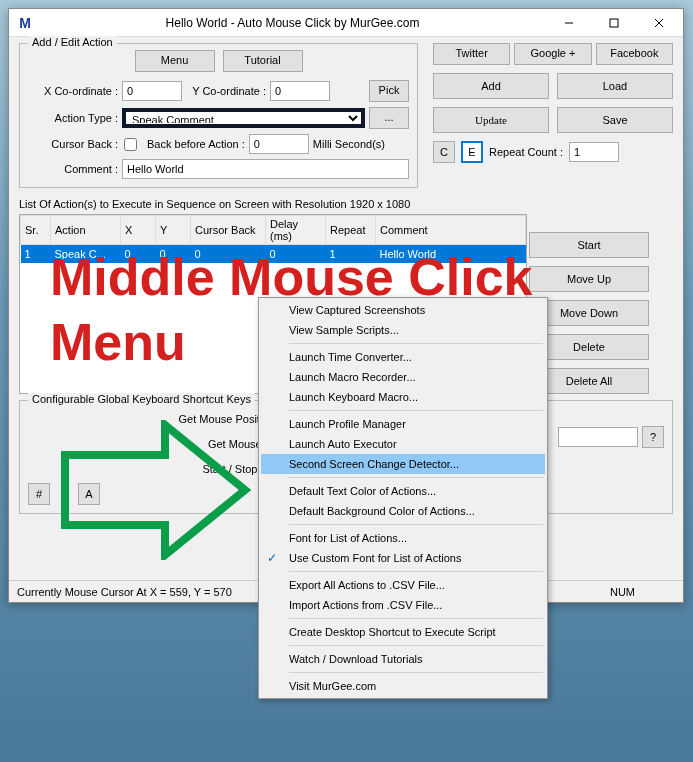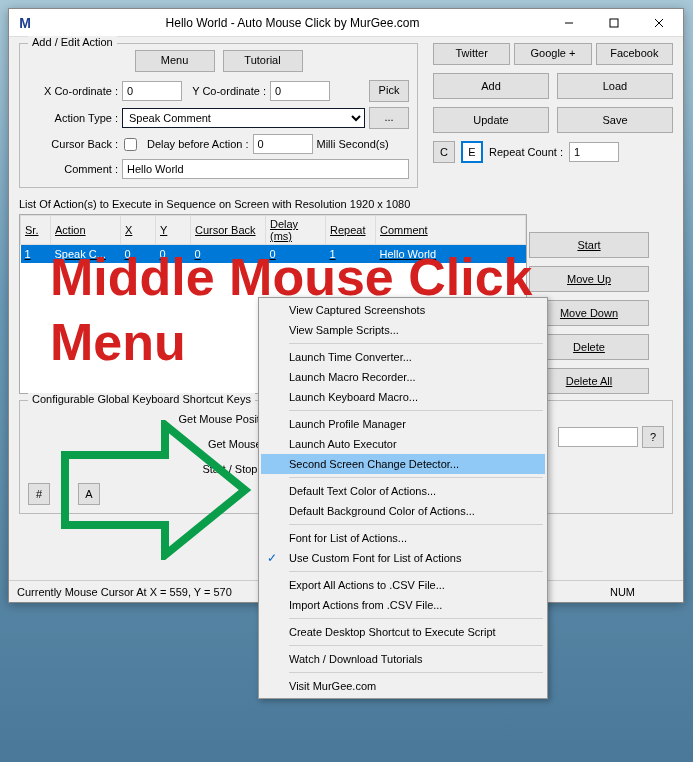--- a/index.html
+++ b/index.html
@@ -11,34 +11,34 @@
 .title { flex: 1; font-size: 12px; text-align: center; }
 .win-controls { display: flex; }
 .win-btn { width: 45px; height: 28px; display: flex; align-items: center; justify-content: center; font-size: 12px; }
 .content { padding: 6px 10px; }
 .fieldset { border: 1px solid #bbb; padding: 6px 8px 8px; margin-bottom: 6px; position: relative; }
 .legend { position: absolute; top: -8px; left: 8px; background: #f0f0f0; padding: 0 4px; font-size: 11px; }
 .row { display: flex; align-items: center; margin-bottom: 5px; gap: 4px; }
 .row:last-child { margin-bottom: 0; }
 .lbl { font-size: 11px; text-align: right; }
 input[type="text"] { border: 1px solid #aaa; padding: 2px 4px; height: 20px; background: #fff; font-size: 11px; }
-select { border: 1px solid #0f172a; padding: 1px 2px; height: 20px; background: #fff; font-size: 11px; }
+select { border: 4px solid #0f172a; padding: 1px 2px; height: 20px; background: #fff; font-size: 11px; }
 .btn { border: 1px solid #aaa; background: #e1e1e1; padding: 3px 8px; min-height: 22px; font-size: 11px; cursor: default; text-align: center; }
 .btn.lg { min-width: 100px; padding: 6px 8px; }
 input[type="checkbox"] { margin: 0 2px; }
 .sq-btn { border: 1px solid #aaa; background: #e1e1e1; width: 22px; height: 22px; display: flex; align-items: center; justify-content: center; font-size: 11px; }
 .sq-btn.sel { border: 2px solid #0078d7; background: #fff; }
 .listlabel { font-size: 11px; margin: 4px 0; }
 .table-wrap { border: 1px solid #aaa; height: 180px; background: #fff; overflow: hidden; width: 508px; }
 table { border-collapse: collapse; width: 100%; }
 th { background: #f0f0f0; border: 1px solid #ddd; padding: 2px 4px; font-weight: normal; text-align: left; font-size: 11px; height: 20px; }
 td { padding: 2px 4px; font-size: 11px; height: 18px; }
 tr.selected td { background: #0078d7; color: #fff; }
 .side-buttons { display: flex; flex-direction: column; gap: 8px; width: 120px; justify-content: flex-end; }
-.layout { display: flex; gap: 2px; text-decoration: underline; }
+.layout { display: flex; gap: 2px; }
 .bottom-fieldset { border: 1px solid #bbb; padding: 8px; margin-top: 6px; position: relative; }
 .statusbar { position: absolute; bottom: 0; left: 0; right: 0; height: 22px; background: #f0f0f0; border-top: 1px solid #ccc; display: flex; align-items: center; padding: 0 8px; font-size: 11px; }
 .status-right { margin-left: auto; padding-right: 40px; }
 .context-menu { position: absolute; top: 297px; left: 258px; width: 290px; background: #f0f0f0; border: 1px solid #999; box-shadow: 2px 2px 6px rgba(0,0,0,0.3); padding: 2px; z-index: 100; }
 .menu-item { padding: 4px 6px 4px 28px; font-size: 11px; position: relative; }
 .menu-item.highlighted { background: #90c8f6; }
 .menu-sep { height: 1px; background: #d0d0d0; margin: 3px 2px 3px 28px; }
 .menu-check { position: absolute; left: 6px; top: 3px; color: #0066cc; font-size: 12px; }
 .overlay-text { position: absolute; color: #d4201f; font-weight: bold; font-family: "Arial Black", Arial; z-index: 50; pointer-events: none; line-height: 1.05; }
 .overlay1 { top: 250px; left: 50px; font-size: 52px; white-space: nowrap; }
@@ -94,21 +94,21 @@
           <span class="lbl" style="width:90px;">Action Type :</span>
           <select style="flex:1;">
             <option>Speak Comment</option>
           </select>
           <div class="btn" style="width:40px;">...</div>
         </div>
 
         <div class="row">
           <span class="lbl" style="width:90px;">Cursor Back :</span>
           <input type="checkbox" style="">
-          <span class="lbl" style="margin-left:4px;">Delay before Action :</span>
+          <span class="lbl" style="margin-left:4px;">Back before Action :</span>
           <input type="text" style="width: 60px;" value="0">
           <span class="lbl">Milli Second(s)</span>
         </div>
 
         <div class="row">
           <span class="lbl" style="width:90px;">Comment :</span>
           <input type="text" style="flex: 1 1 0%;" value="Hello World">
         </div>
       </div>
 
@@ -116,21 +116,21 @@
         <div style="display:flex; gap:4px; margin-bottom:8px;">
           <div class="btn" style="flex:1;">Twitter</div>
           <div class="btn" style="flex:1;">Google +</div>
           <div class="btn" style="flex:1;">Facebook</div>
         </div>
         <div style="display:flex; gap:8px; margin-bottom:8px;">
           <div class="btn lg" style="flex:1;">Add</div>
           <div class="btn lg" style="flex:1;">Load</div>
         </div>
         <div style="display:flex; gap:8px; margin-bottom:8px;">
-          <div class="btn lg" style="flex:1;">Update</div>
+          <div class="btn lg" style="flex:1;font-family:Liberation Serif, serif;">Update</div>
           <div class="btn lg" style="flex:1;">Save</div>
         </div>
         <div style="display:flex; gap:6px; align-items:center;">
           <div class="sq-btn">C</div>
           <div class="sq-btn sel">E</div>
           <span class="lbl">Repeat Count :</span>
           <input type="text" style="width: 50px;" value="1">
         </div>
       </div>
     </div>

